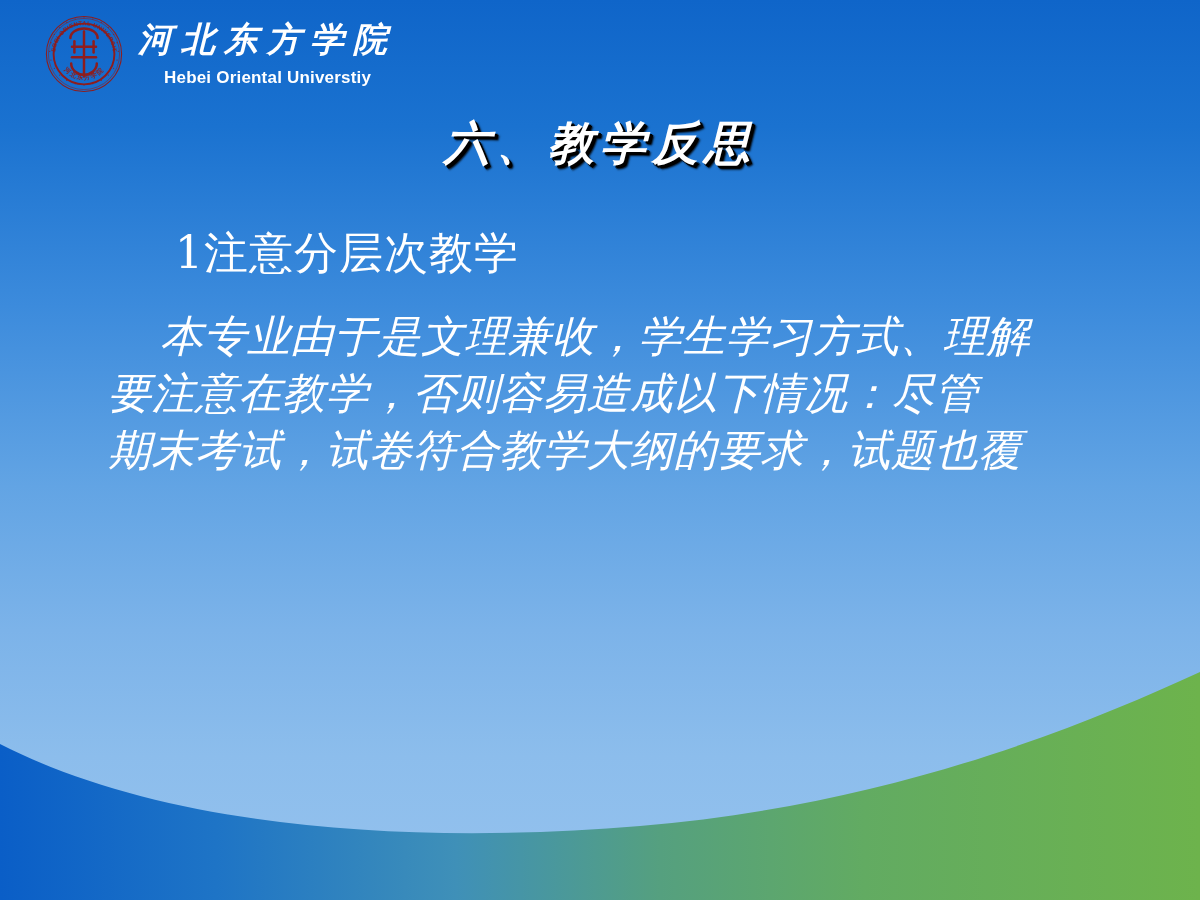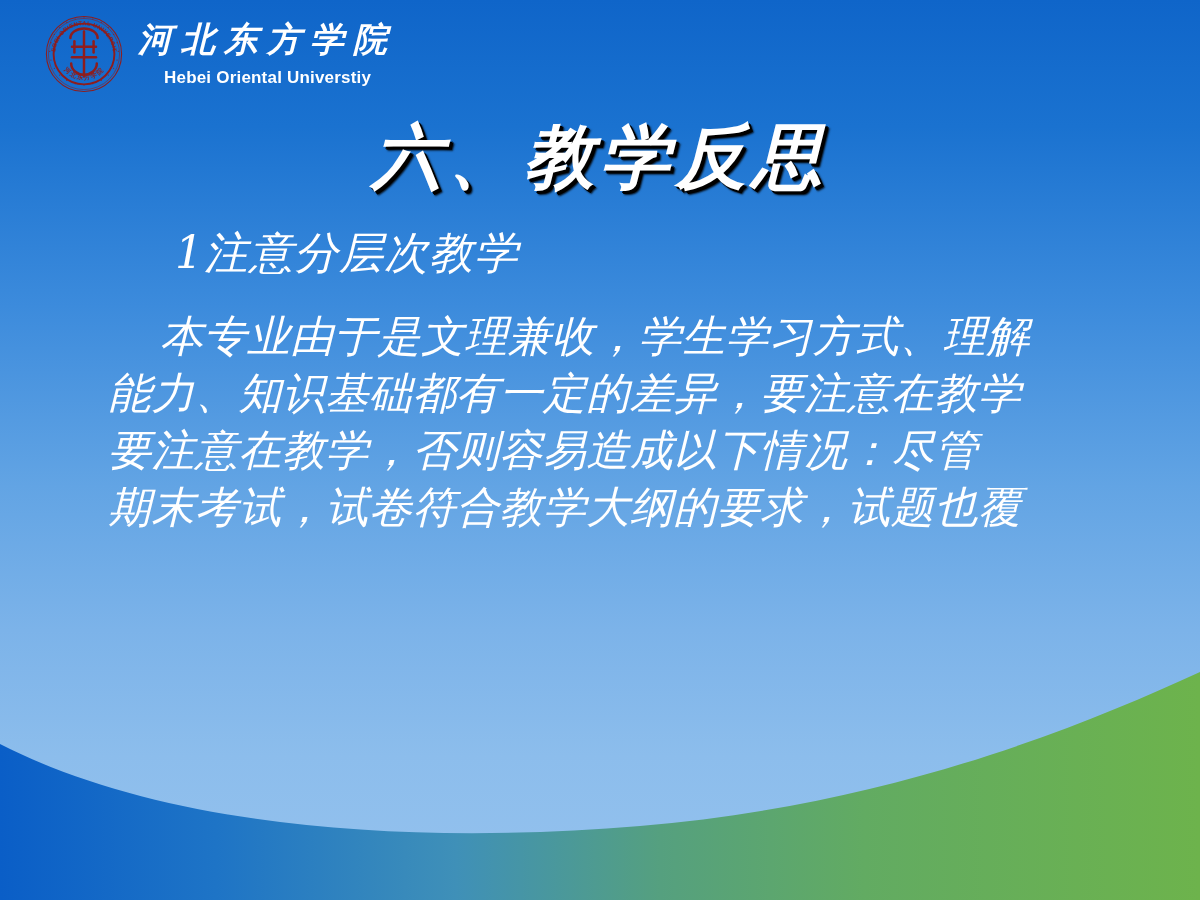--- a/index.html
+++ b/index.html
@@ -83,39 +83,38 @@
   
   .headline {
     position: absolute;
     left: 0;
     top: 118px;
     width: 1200px;
     text-align: center;
     font-family: "DejaVu Serif", "Liberation Serif", serif;
     font-weight: 700;
     font-style: italic;
-    font-size: 70px;
+    font-size: 46px;
     line-height: 1.1;
     color: #ffffff;
     letter-spacing: 6px;
     text-shadow:
        2px 2px 0 #000,
        3px 3px 0 #000,
        4px 4px 2px rgba(0,0,0,0.85);
     white-space: nowrap;
   }
 
   
   .subheading {
     position: absolute;
     left: 175px;
     top: 228px;
     font-family: "DejaVu Serif", "Liberation Serif", serif;
     font-weight: 400;
-    font-style: italic;
     font-size: 44px;
     line-height: 1.15;
     color: #ffffff;
     letter-spacing: 1px;
     white-space: nowrap;
   }
 
   
   .body-copy {
     position: absolute;
@@ -216,18 +215,17 @@
       <div class="brand-en">Hebei Oriental Universtiy</div>
     </div>
   </div>
 
   <div class="headline">六、教学反思</div>
 
   <div class="subheading">1注意分层次教学</div>
 
   <div class="body-copy">
     <div class="line indent">本专业由于是文理兼收，学生学习方式、理解</div>
-    <div class="line">能力、知识基础都有一定的差异，要注意在教学</div>
     <div class="line">要注意在教学，否则容易造成以下情况：尽管</div>
     <div class="line">期末考试，试卷符合教学大纲的要求，试题也覆</div>
   </div>
 
 </div>
 
 </body></html>

